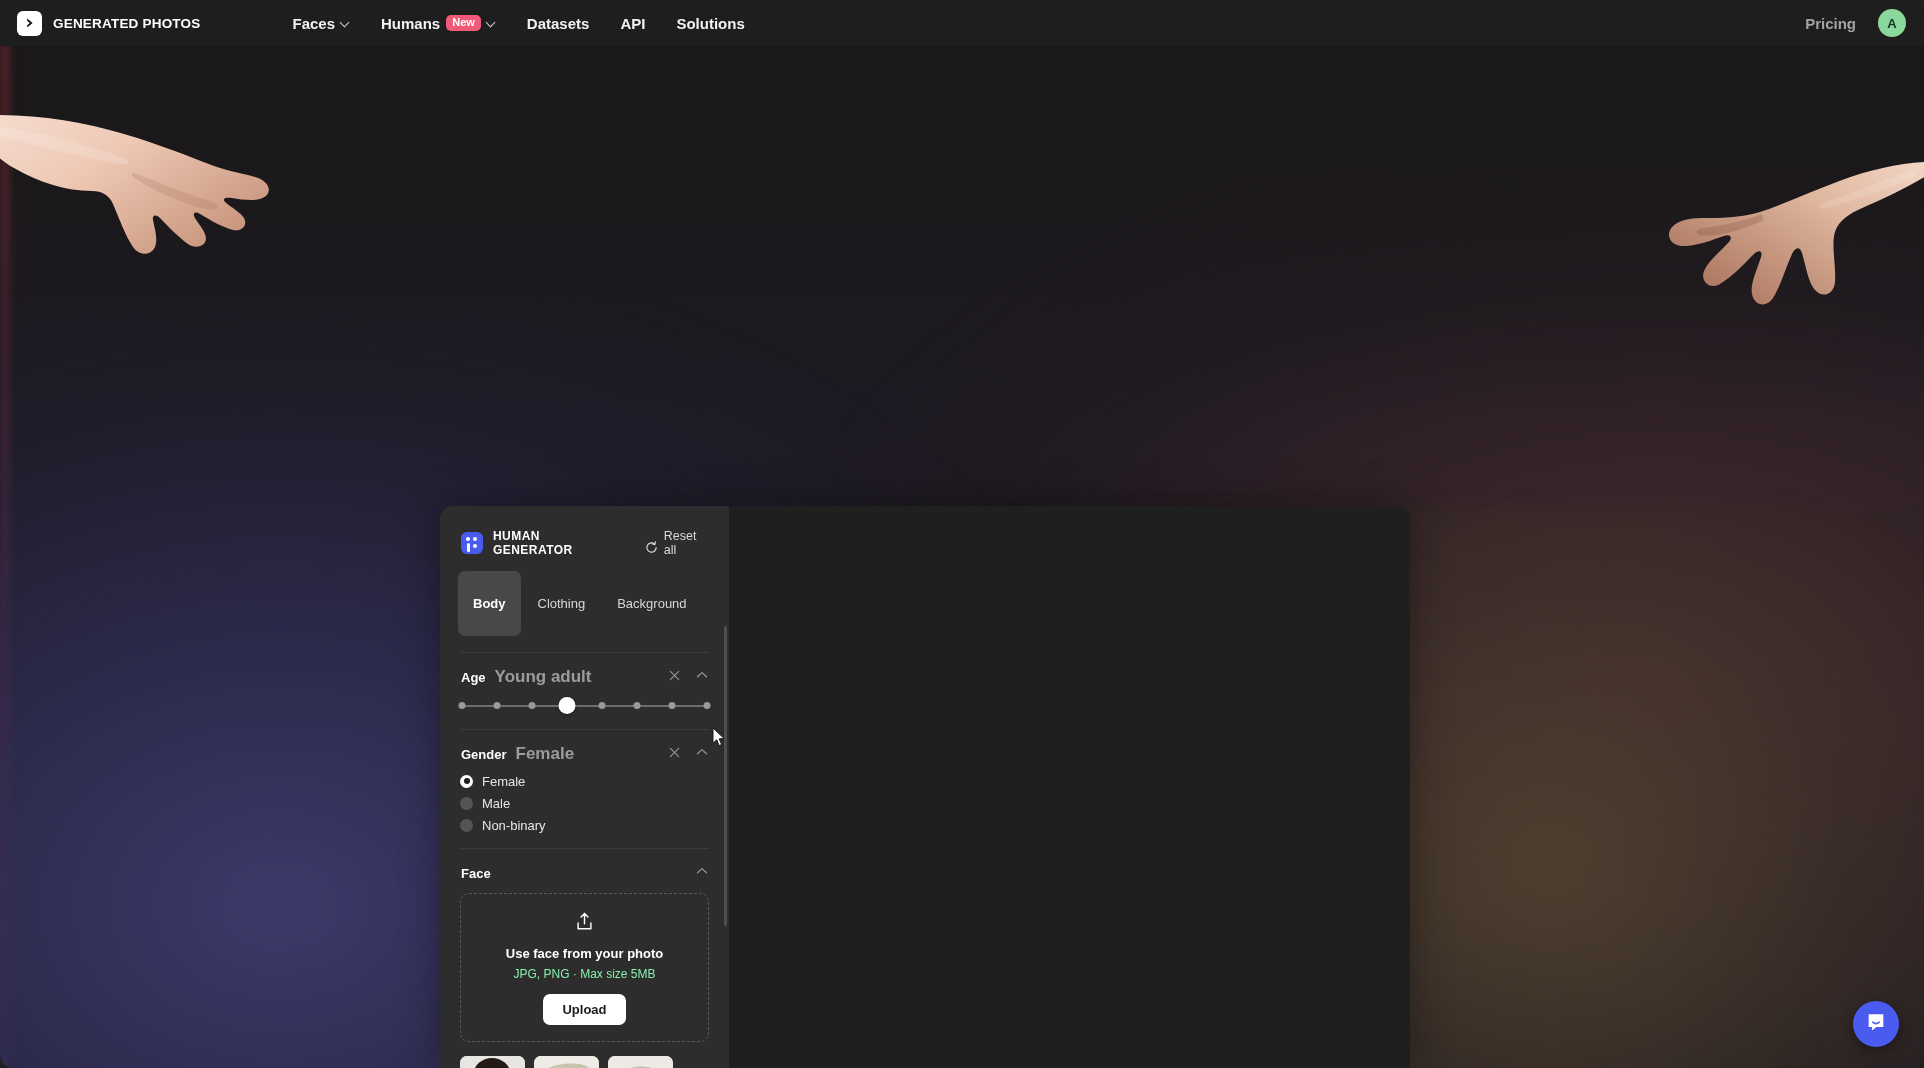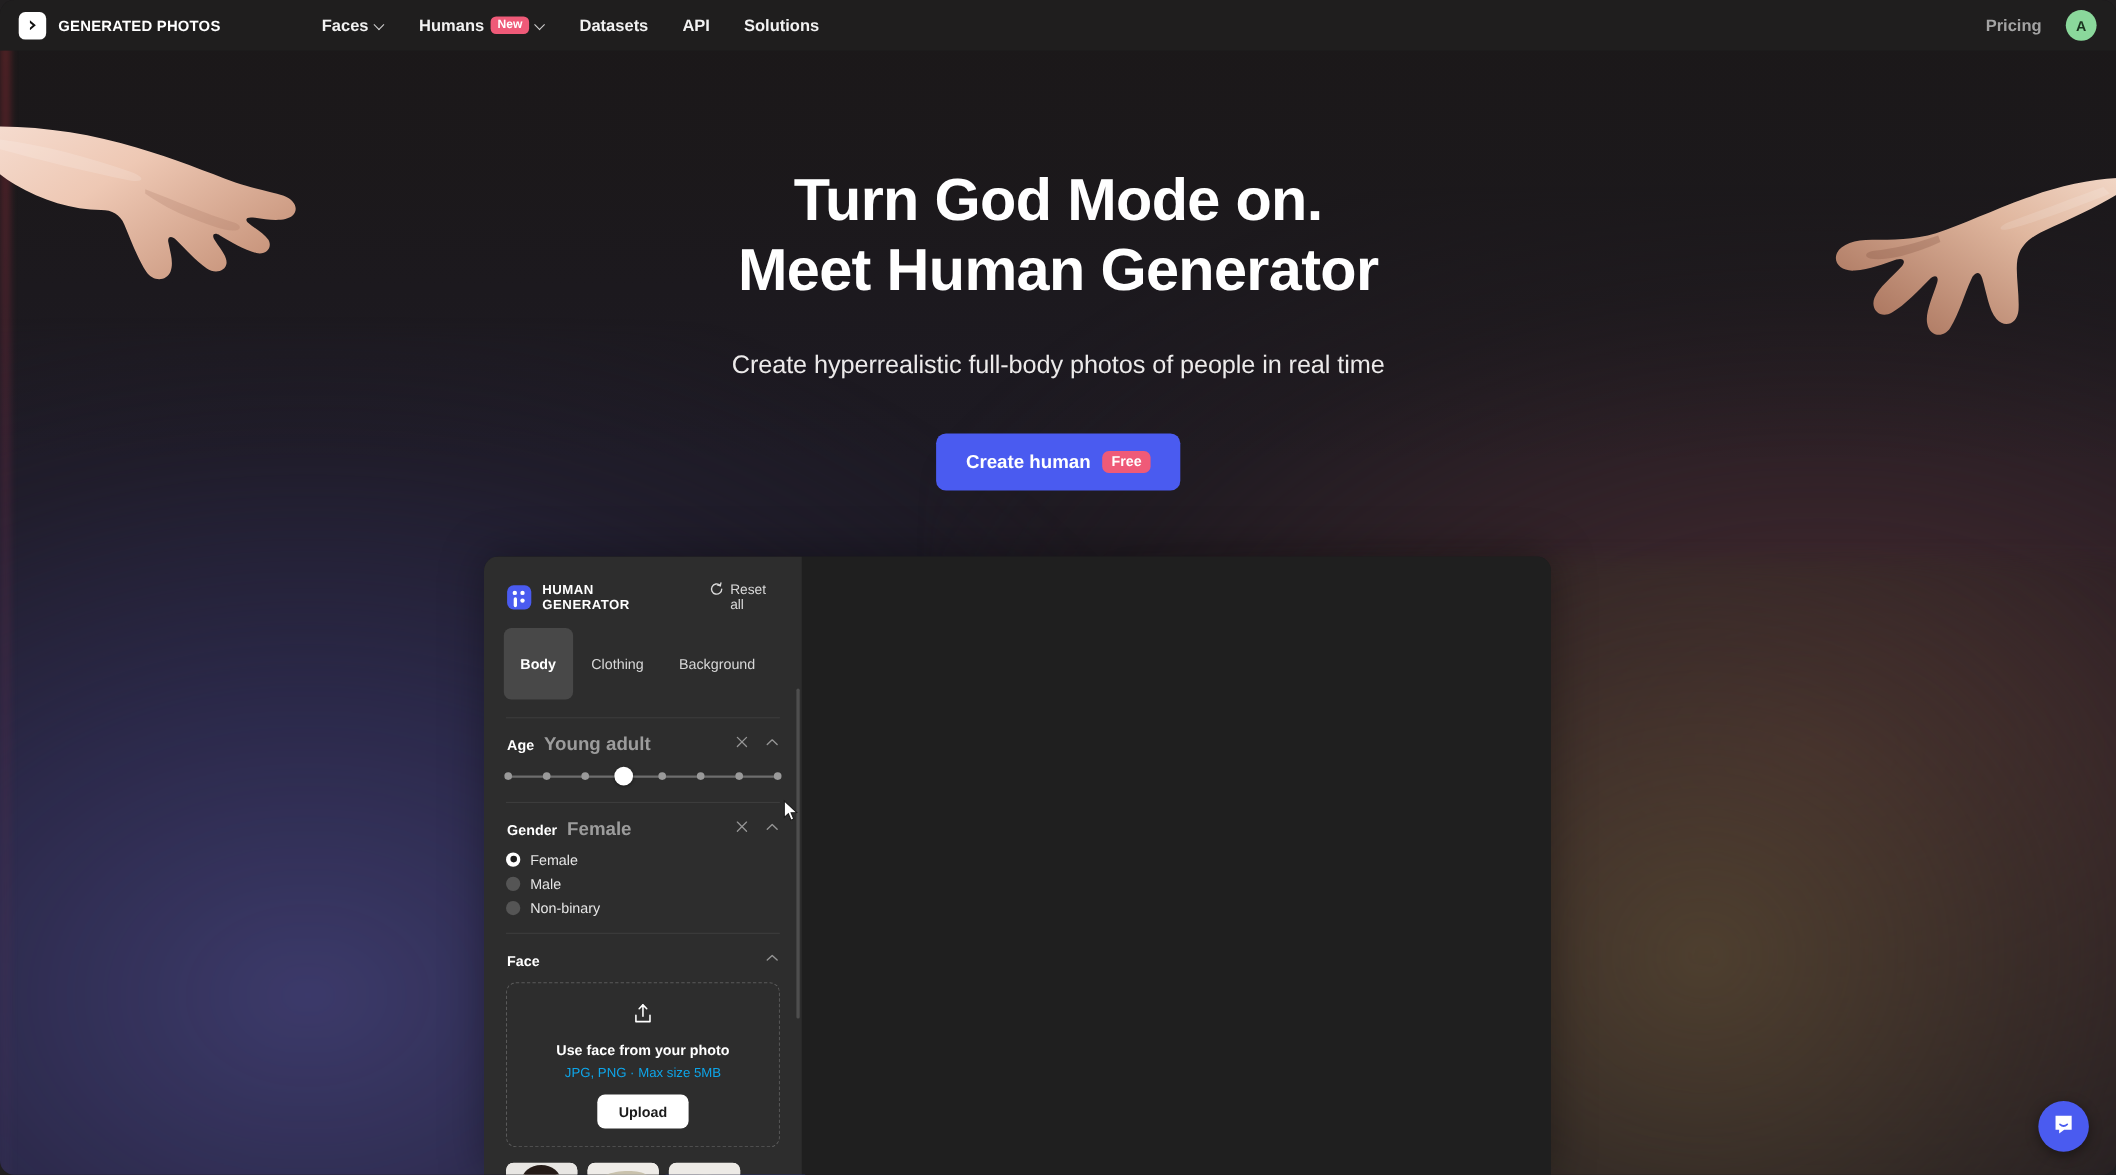--- a/index.html
+++ b/index.html
@@ -147,21 +147,21 @@
     width: 22px; height: 22px; border-radius: 6px; background: #4a5bf0;
     position: relative; flex: 0 0 22px;
   }
   .hg-logo i { position: absolute; background: #fff; border-radius: 50%; }
   .hg-logo i:nth-child(1) { width: 4px; height: 4px; left: 5px;  top: 5px; }
   .hg-logo i:nth-child(2) { width: 4px; height: 4px; left: 12px; top: 5px; }
   .hg-logo i:nth-child(3) { width: 3px; height: 9px; left: 6px; top: 11px; border-radius: 2px; }
   .hg-logo i:nth-child(4) { width: 4px; height: 4px; left: 12px; top: 12px; }
   .hg-title { color: #fff; font-size: 12px; font-weight: 700; letter-spacing: 0.45px; }
   .reset-all {
-    display: flex; align-items: flex-start; gap: 6px; margin-left: 18px;
+    display: flex; align-items: flex-end; gap: 6px; margin-left: 18px;
     color: #d9d9d9; font-size: 12.5px; cursor: pointer;
   }
 
   
   .tabs { display: flex; gap: 2px; padding: 14px 20px 0 18px; }
   .tab {
     font-size: 13px; color: #d7d7d7; padding: 25px 15px;
     border-radius: 7px; cursor: pointer; white-space: nowrap;
   }
   .tab.active { background: #484848; color: #fff; font-weight: 700; }
@@ -211,21 +211,21 @@
   }
   .radio-label { color: #e6e6e6; font-size: 13px; }
 
   
   .dropzone {
     margin: 10px 0 0; padding: 17px 10px 16px;
     border: 1px dashed #5a5a5a; border-radius: 9px;
     text-align: center;
   }
   .dz-title { color: #fff; font-size: 13px; font-weight: 700; margin-top: 10px; }
-  .dz-sub { color: #0ea5e9; font-size: 12px; margin-top: 6px; }
+  .dz-sub { color: #86efac; font-size: 12px; margin-top: 6px; }
   .dz-btn {
     margin-top: 13px; background: #fff; color: #1b1b1b;
     border: none; border-radius: 7px; padding: 8px 19px;
     font-size: 13px; font-weight: 700; cursor: pointer;
     font-family: "Liberation Sans", sans-serif;
   }
 
   
   .thumbs { display: flex; gap: 9px; margin-top: 14px; }
   .thumb {
@@ -337,31 +337,20 @@
         <span>Solutions</span>
       </div>
     </div>
 
     <div class="nav-right">
       <span class="nav-pricing">Pricing</span>
       <div class="avatar">A</div>
     </div>
   </div>
 
-  <div class="hero">
-    <h1>
-      <span>Turn God Mode on.</span><br>
-      <span>Meet Human Generator</span>
-    </h1>
-    <div class="hero-sub">Create hyperrealistic full-body photos of people in real time</div>
-    <button class="cta">
-      <span class="cta-label">Create human</span>
-      <span class="cta-free">Free</span>
-    </button>
-  </div>
 
   <div class="gen-card">
 
     <div class="gen-sidebar">
 
       <div class="sb-head">
         <div class="hg-logo">
           <i></i>
             <i></i>
             <i></i>

